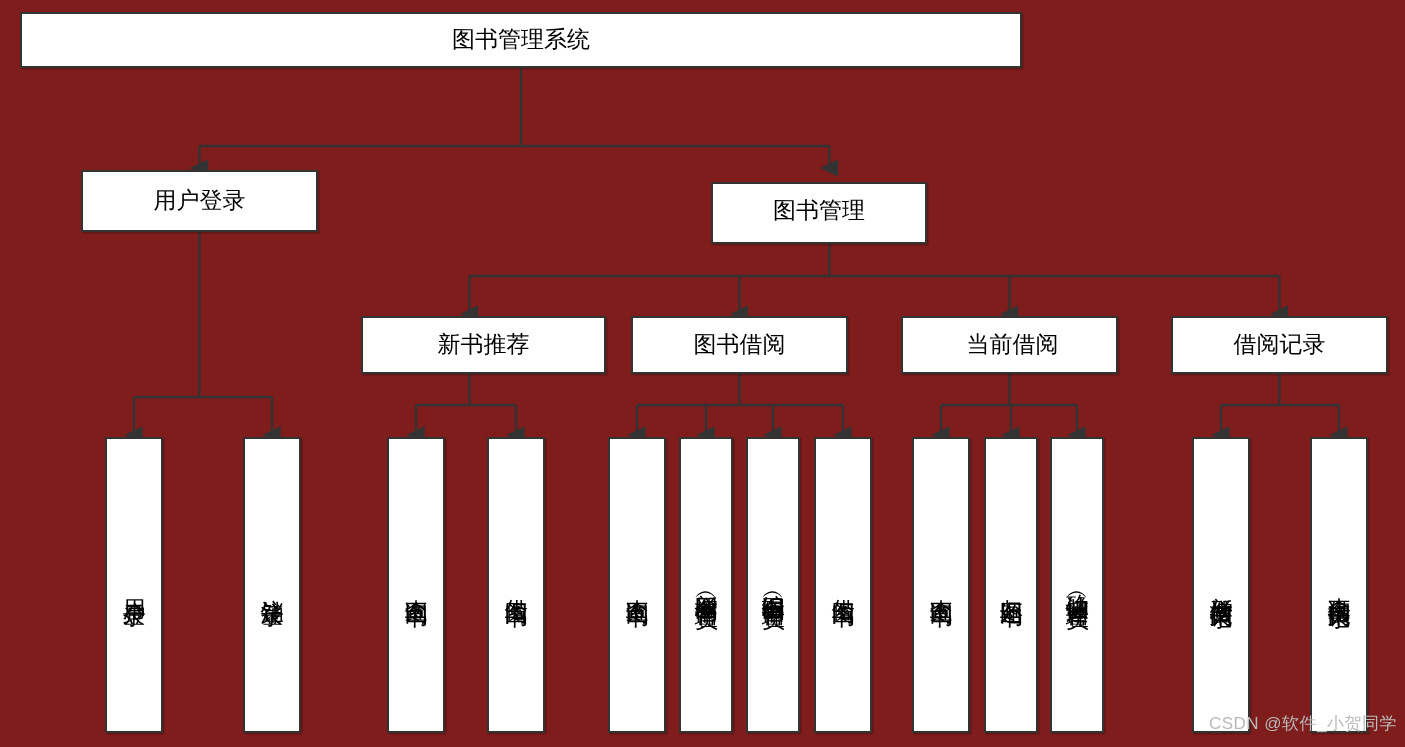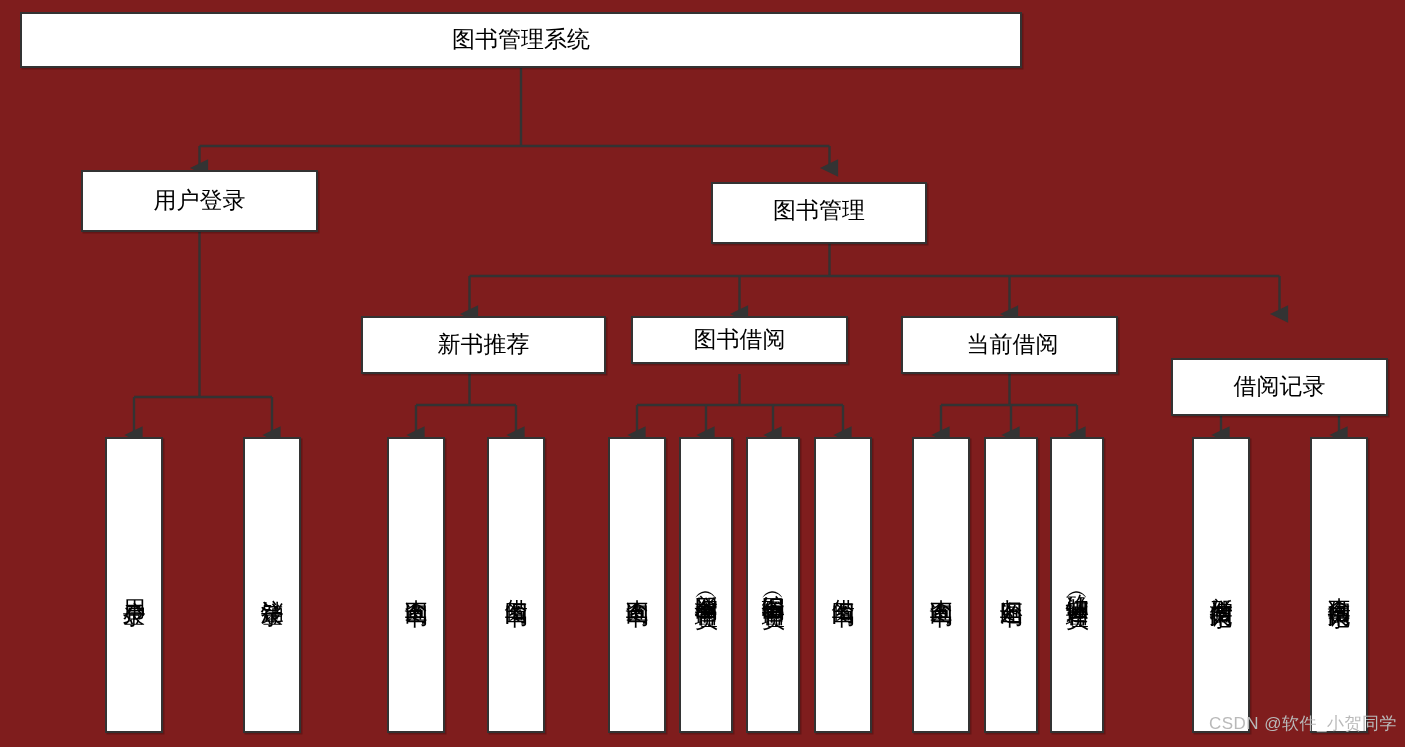--- a/index.html
+++ b/index.html
@@ -121,27 +121,27 @@
       </div>
       <div class="node horiz" style="left: 81px; top: 170px; width: 237px; height: 62px;">
         <span class="label">用户登录</span>
       </div>
       <div class="node horiz" style="left: 711px; top: 182px; width: 216px; height: 62px; font-family: Liberation Mono, monospace;">
         <span class="label">图书管理</span>
       </div>
       <div class="node horiz" style="left: 361px; top: 316px; width: 245px; height: 58px;">
         <span class="label">新书推荐</span>
       </div>
-      <div class="node horiz" style="left: 631px; top: 316px; width: 217px; height: 48px;">
+      <div class="node horiz" style="left: 631px; top: 316px; width: 217px; height: 58px;">
         <span class="label">图书借阅</span>
       </div>
       <div class="node horiz" style="left: 901px; top: 316px; width: 217px; height: 58px; padding-left: 6px;">
         <span class="label">当前借阅</span>
       </div>
-      <div class="node horiz" style="left: 1171px; top: 316px; width: 217px; height: 58px; margin-top: 42px;">
+      <div class="node horiz" style="left: 1171px; top: 316px; width: 217px; height: 58px;">
         <span class="label">借阅记录</span>
       </div>
       <div class="node vert" style="left: 105px; top: 437px; width: 58px; height: 296px;">
         <span class="label">用户登录</span>
       </div>
       <div class="node vert" style="left: 243px; top: 437px; width: 58px; height: 296px;">
         <span class="label">注销登录</span>
       </div>
       <div class="node vert" style="left: 387px; top: 437px; width: 58px; height: 296px;">
         <span class="label">查询图书</span>

